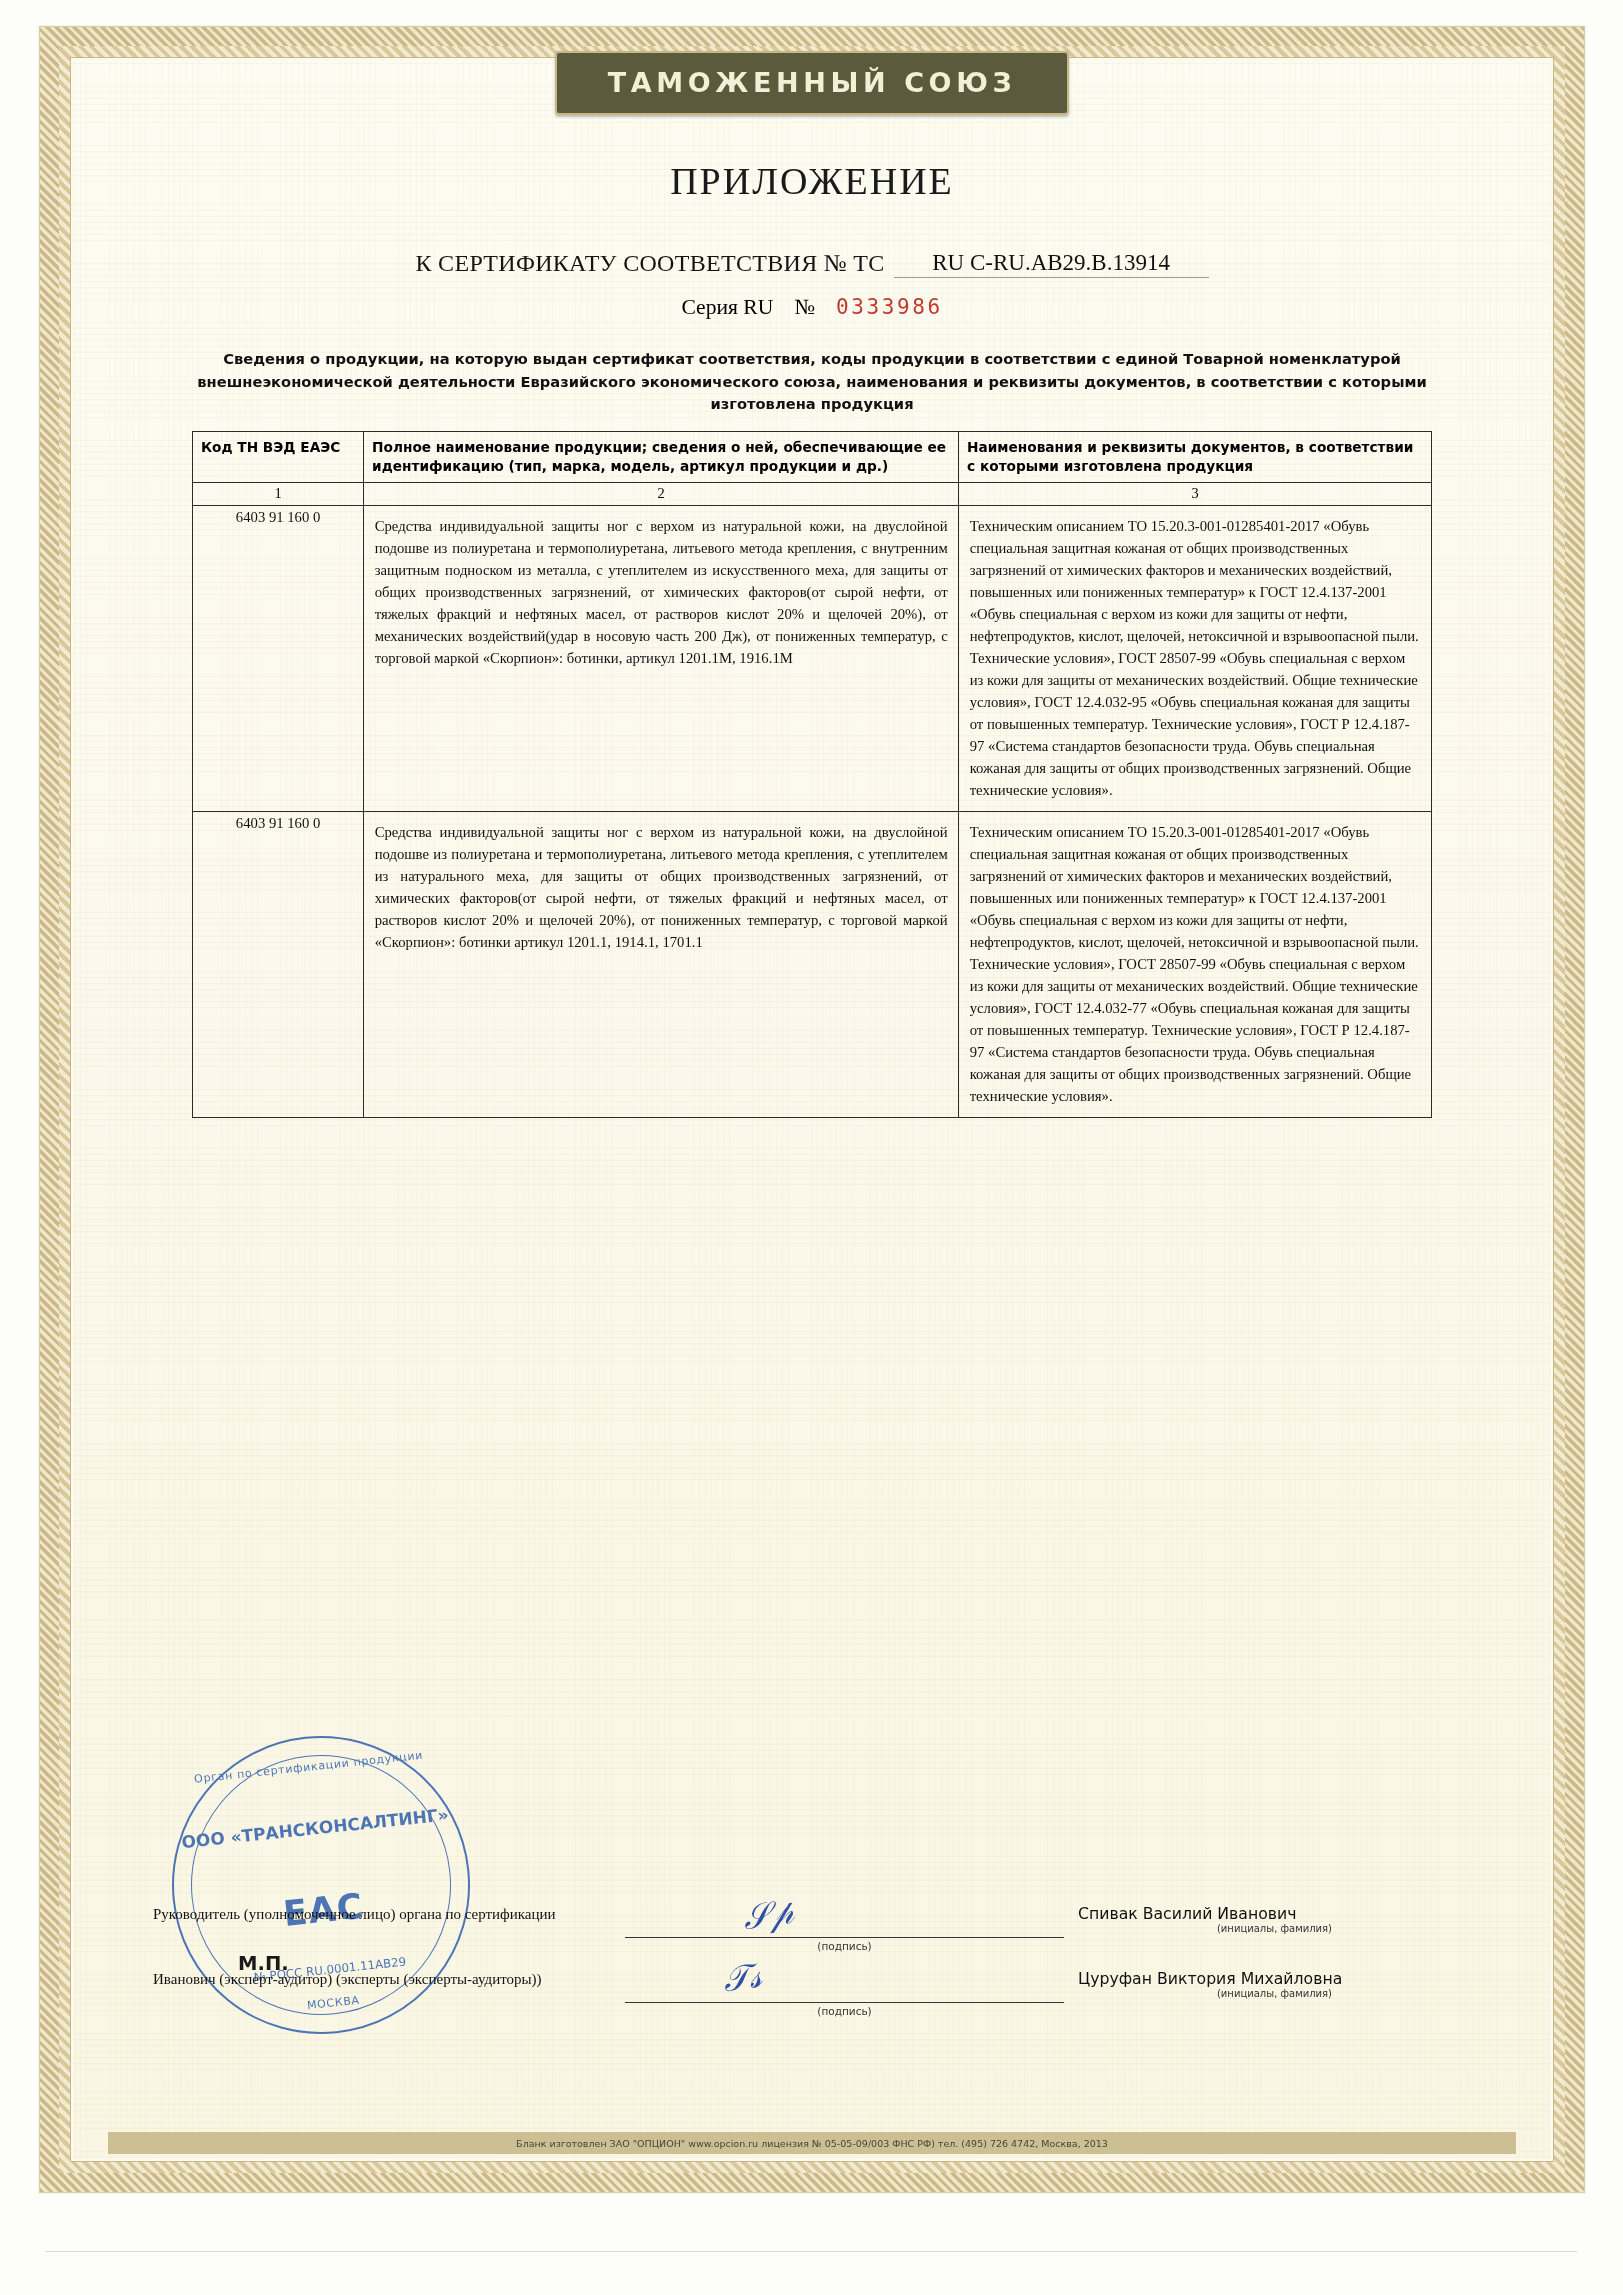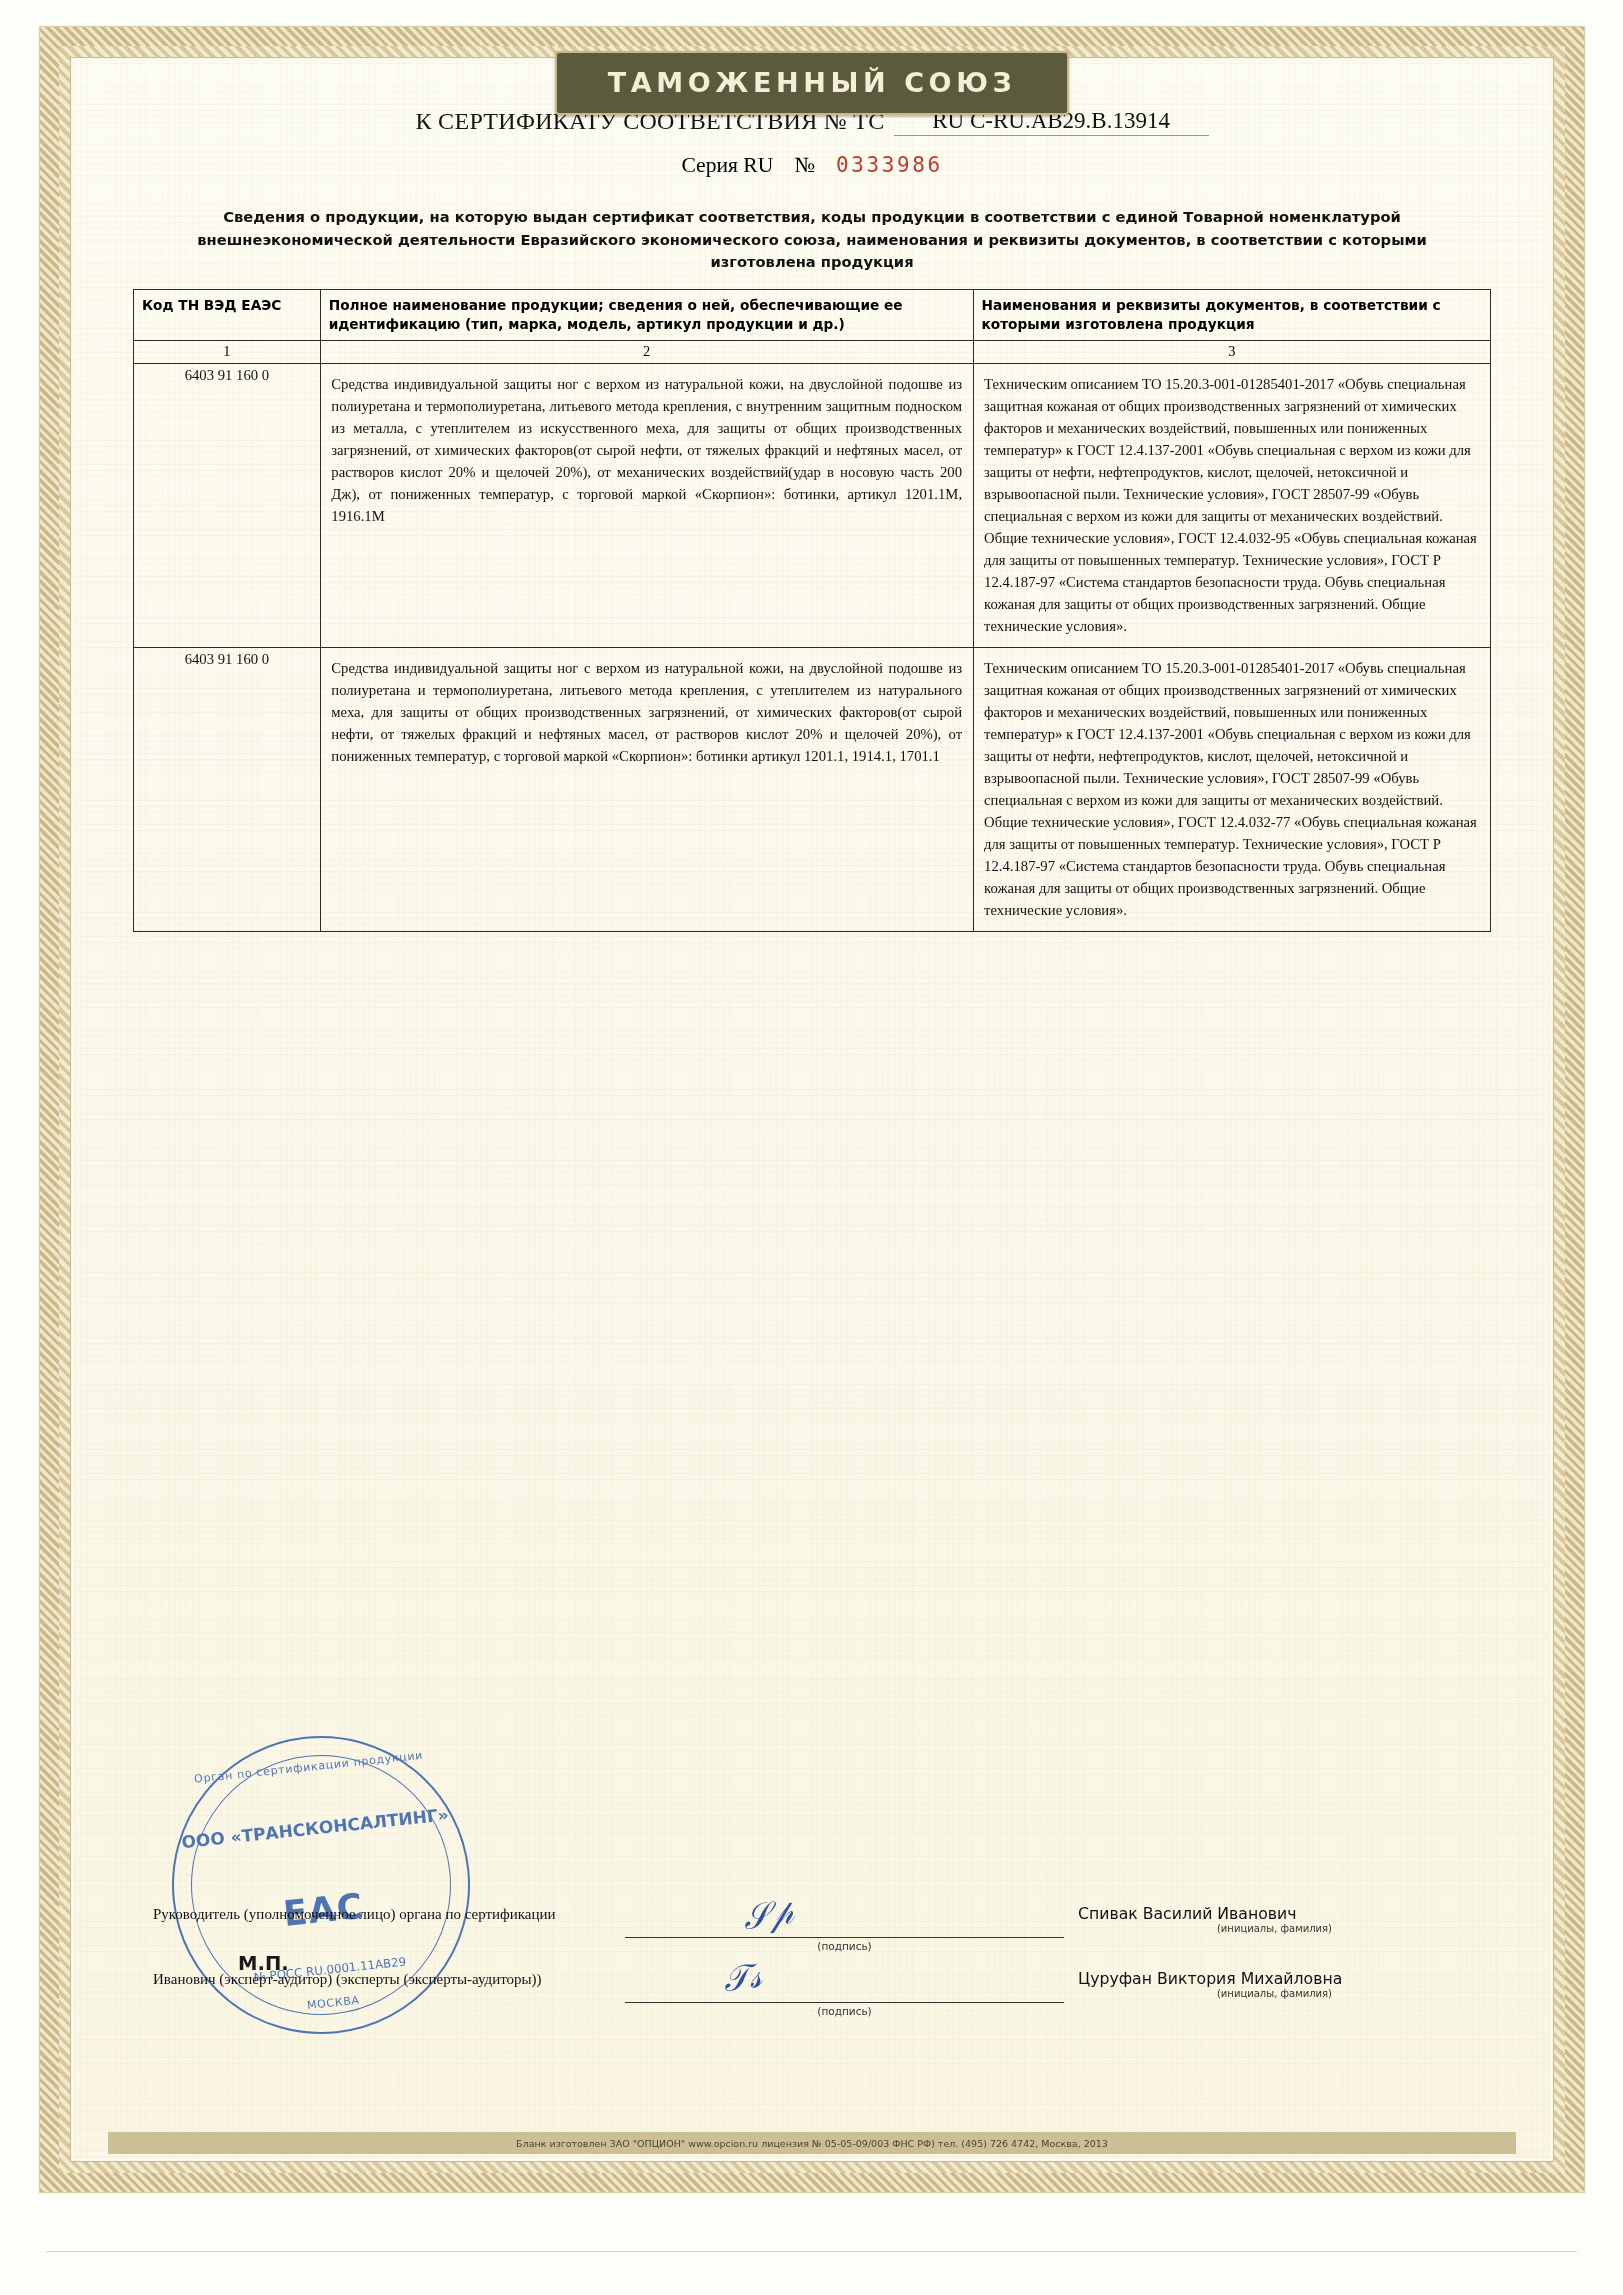--- a/index.html
+++ b/index.html
@@ -40,21 +40,21 @@
   .subtitle{font-size:24px;letter-spacing:0.3px;color:#141414;}
   .certno{font-size:23px;color:#111;border-bottom:0.7px solid #999;padding:0 3.9px 1.3px;min-width:307px;text-align:center;}
   .series-row{display:flex;justify-content:center;align-items:baseline;gap:21px;margin-top:17px;}
   .series-label{font-size:21.6px;}
   .series-no{font-size:21.6px;}
   .series-val{font-size:21px;color:#c0392b;font-family:"DejaVu Sans Mono", monospace;letter-spacing:2.6px;font-weight:normal;}
 
   .intro{margin:27.5px auto 0;width:1269px;text-align:center;font-family:"DejaVu Sans", sans-serif;
          font-weight:bold;font-size:14.7px;line-height:1.55;color:#111;}
 
-  table.main{margin:14.4px auto 0;border-collapse:collapse;width:1358px;}
+  table.main{margin:14.4px auto 0;border-collapse:collapse;width:1240px;}
   table.main td,table.main th{border:1px solid #2b2b2b;vertical-align:top;}
   th.h{font-family:"DejaVu Sans", sans-serif;font-weight:bold;font-size:13.7px;padding:6.5px 7.9px;text-align:left;line-height:1.35;}
   td.num{text-align:center;font-size:14.4px;padding:2.6px 0;font-family:"Liberation Serif",serif;}
   td.cell{font-size:14.7px;line-height:1.5;padding:9.2px 10.5px;font-family:"Liberation Serif", serif;color:#101010;}
   td.code{text-align:center;font-size:14.7px;padding-top:0;}
   .c1{width:164px;}
   .c2{width:615px;}
   .c3{width:484px;}
   td.desc{text-align:justify;}
   td.docs{text-align:left;}
@@ -98,20 +98,21 @@
   <div class="cert">
     <div class="border-outer"></div>
     <div class="border-inner"></div>
     <div class="paper">
 
       <div class="banner">
         <span>ТАМОЖЕННЫЙ СОЮЗ</span>
       </div>
 
       <div class="content">
+        <div class="title">ПРИЛОЖЕНИЕ</div>
 
         <div class="subtitle-row">
           <div class="subtitle">К СЕРТИФИКАТУ СООТВЕТСТВИЯ  № ТС</div>
           <div class="certno">RU C-RU.АВ29.В.13914</div>
         </div>
 
         <div class="series-row">
           <div class="series-label">Серия RU</div>
           <div class="series-no">№</div>
           <div class="series-val">0333986</div>

